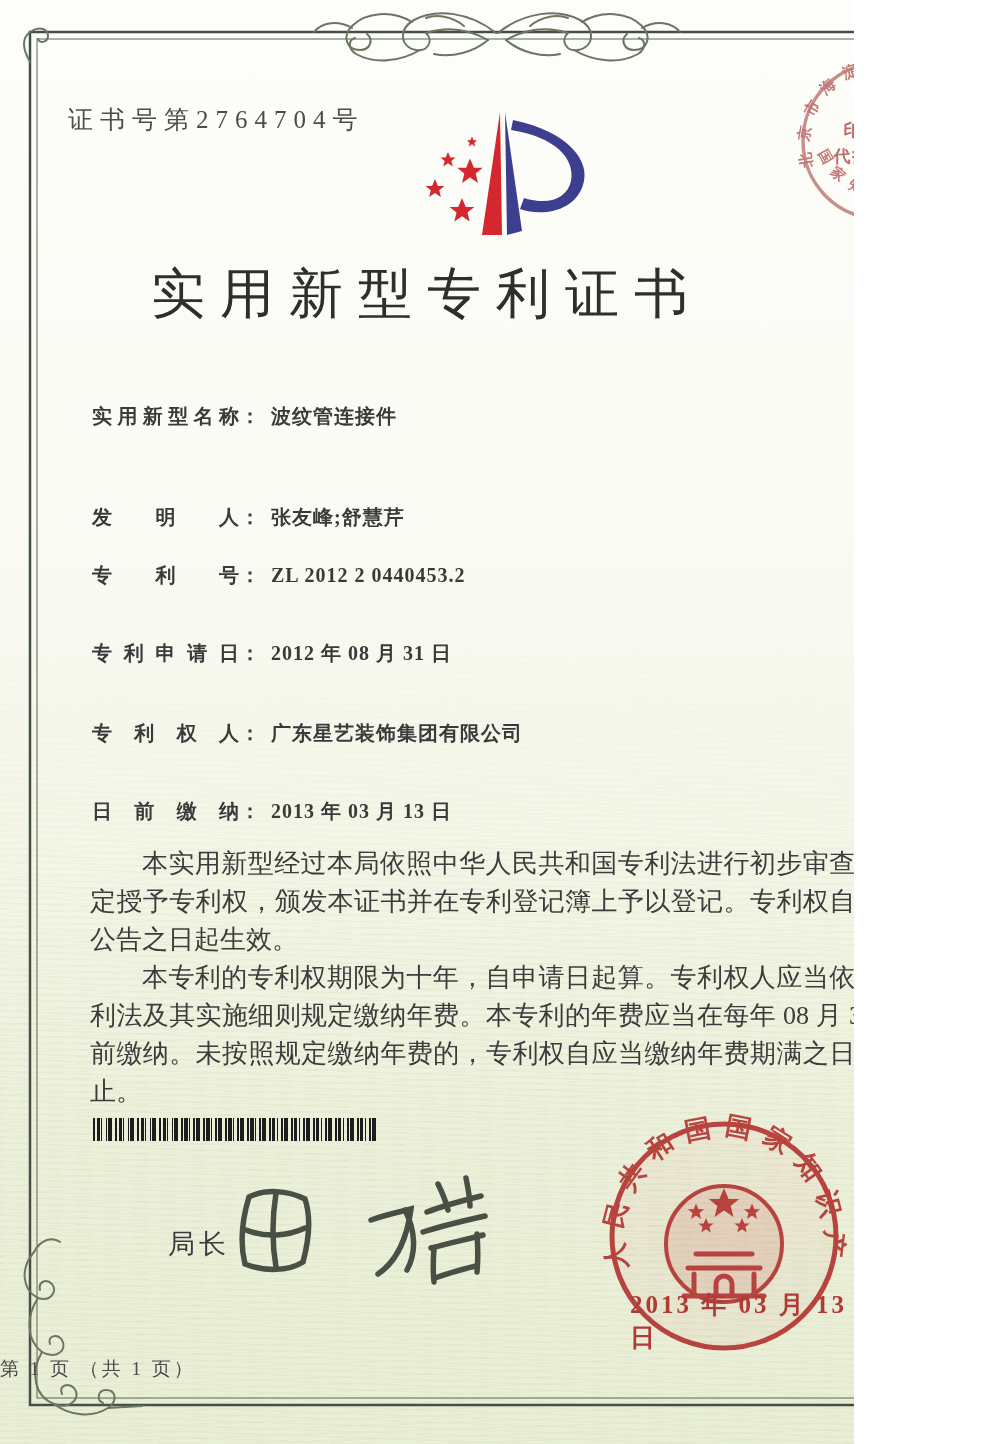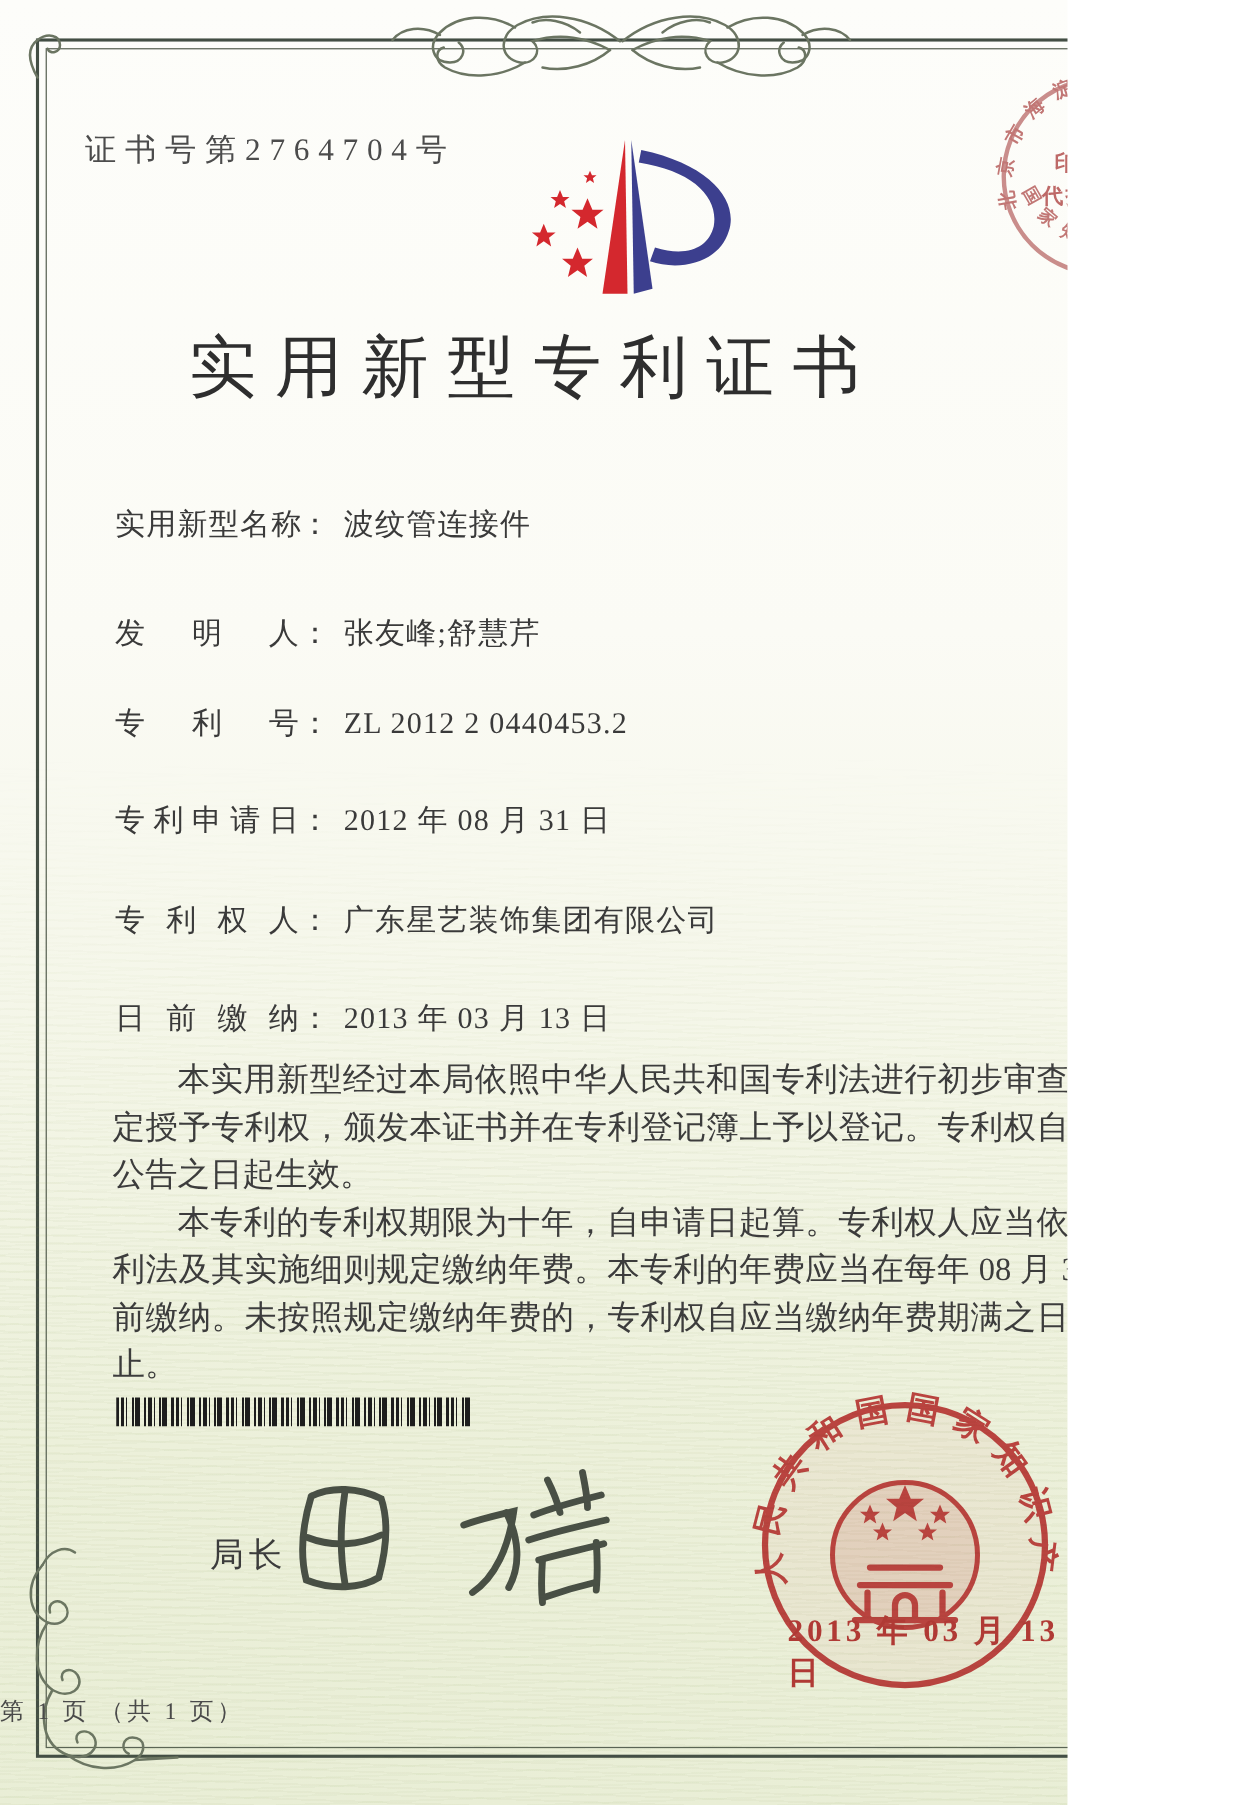--- a/index.html
+++ b/index.html
@@ -14,24 +14,24 @@
       repeating-linear-gradient(2deg, rgba(140,160,90,0.05) 0 1.5px, rgba(0,0,0,0) 1.5px 6px),
       repeating-linear-gradient(-2deg, rgba(140,160,90,0.04) 0 1.5px, rgba(0,0,0,0) 1.5px 7px);
     -webkit-mask-image:linear-gradient(to bottom,transparent,black 45%);
     mask-image:linear-gradient(to bottom,transparent,black 45%);
   }
   svg{position:absolute;overflow:visible;}
   .deco{left:0;top:0;}
   .cert-no{position:absolute;left:68px;top:103px;font-size:25px;letter-spacing:7px;color:#4c4c4c;}
   .title{position:absolute;left:0;top:258px;width:100%;text-align:center;margin:0;
          font-size:54px;font-weight:normal;letter-spacing:15px;color:#2e2e2e;}
-  .field{position:absolute;left:92px;font-size:24px;letter-spacing:1px;color:#3a3a3a;white-space:nowrap;}
+  .field{position:absolute;left:92px;font-size:20px;letter-spacing:1px;color:#3a3a3a;white-space:nowrap;font-weight:bold;}
   .field .lbl{display:inline-block;width:148px;text-align:justify;text-align-last:justify;vertical-align:bottom;}
   .field .colon{display:inline-block;margin-right:10px;}
-  .f0{top:403px}.f1{top:490px}.f2{top:562px}.f3{top:640px}.f4{top:720px}.f5{top:798px}
+  .f0{top:403px}.f1{top:504px}.f2{top:562px}.f3{top:640px}.f4{top:720px}.f5{top:798px}
   .paras{position:absolute;left:90px;width:818px;top:845px;font-size:26px;line-height:38px;
          text-align:justify;color:#3c3c3c;}
   .paras p{margin:0;text-indent:2em;}
   .barcode{position:absolute;left:93px;top:1118px;width:285px;height:23px;
     background:repeating-linear-gradient(90deg,
       #1d1d1d 0 2px, transparent 2px 3.5px,
       #1d1d1d 3.5px 6.5px, transparent 6.5px 8px,
       #1d1d1d 8px 9px, transparent 9px 12.5px,
       #1d1d1d 12.5px 14px, transparent 14px 15px,
       #1d1d1d 15px 19px, transparent 19px 22px);}

